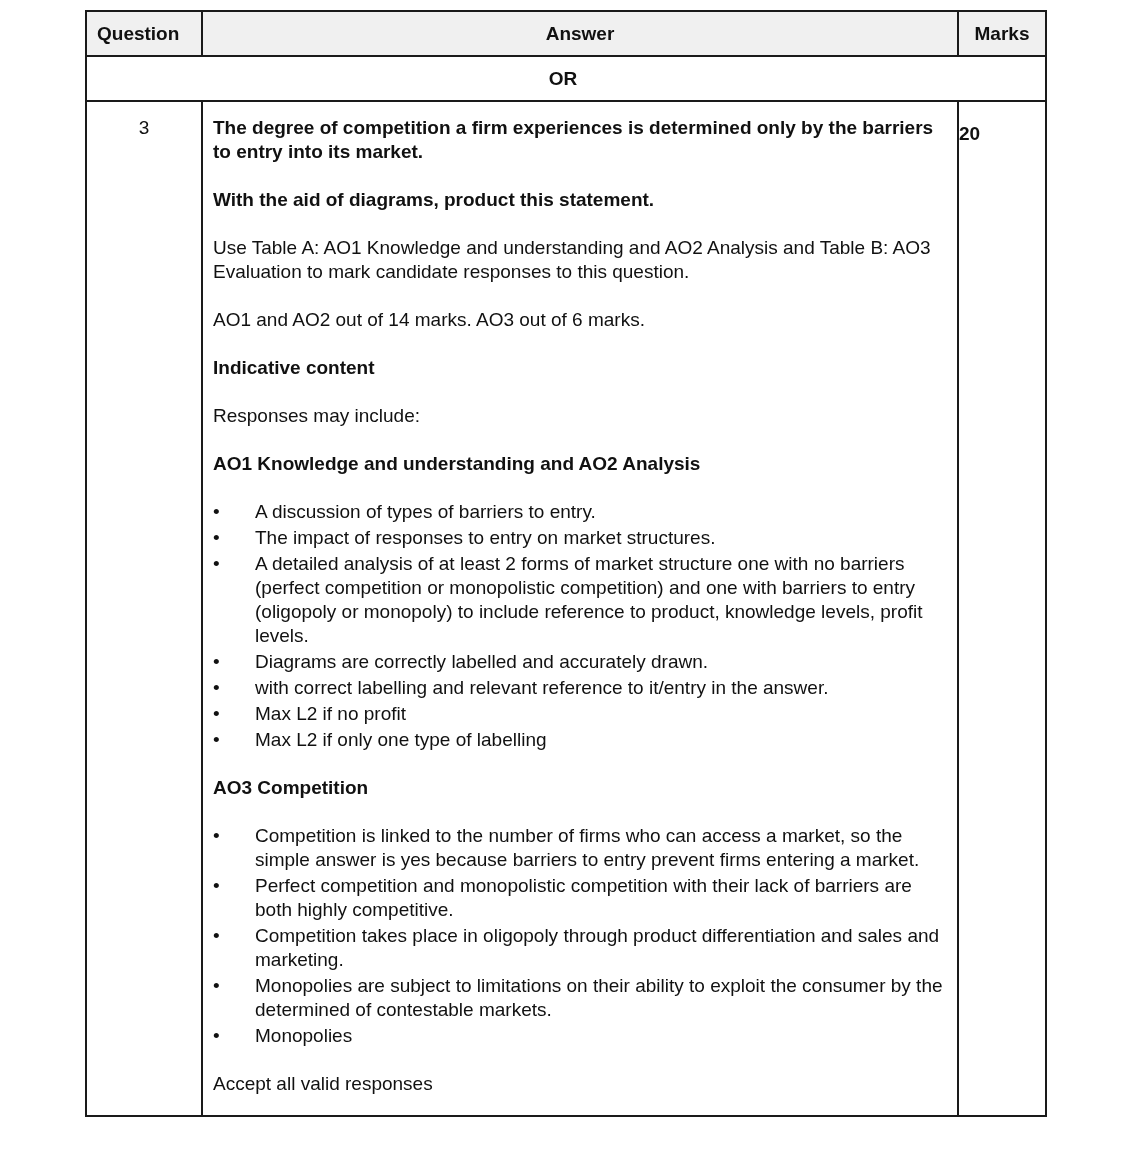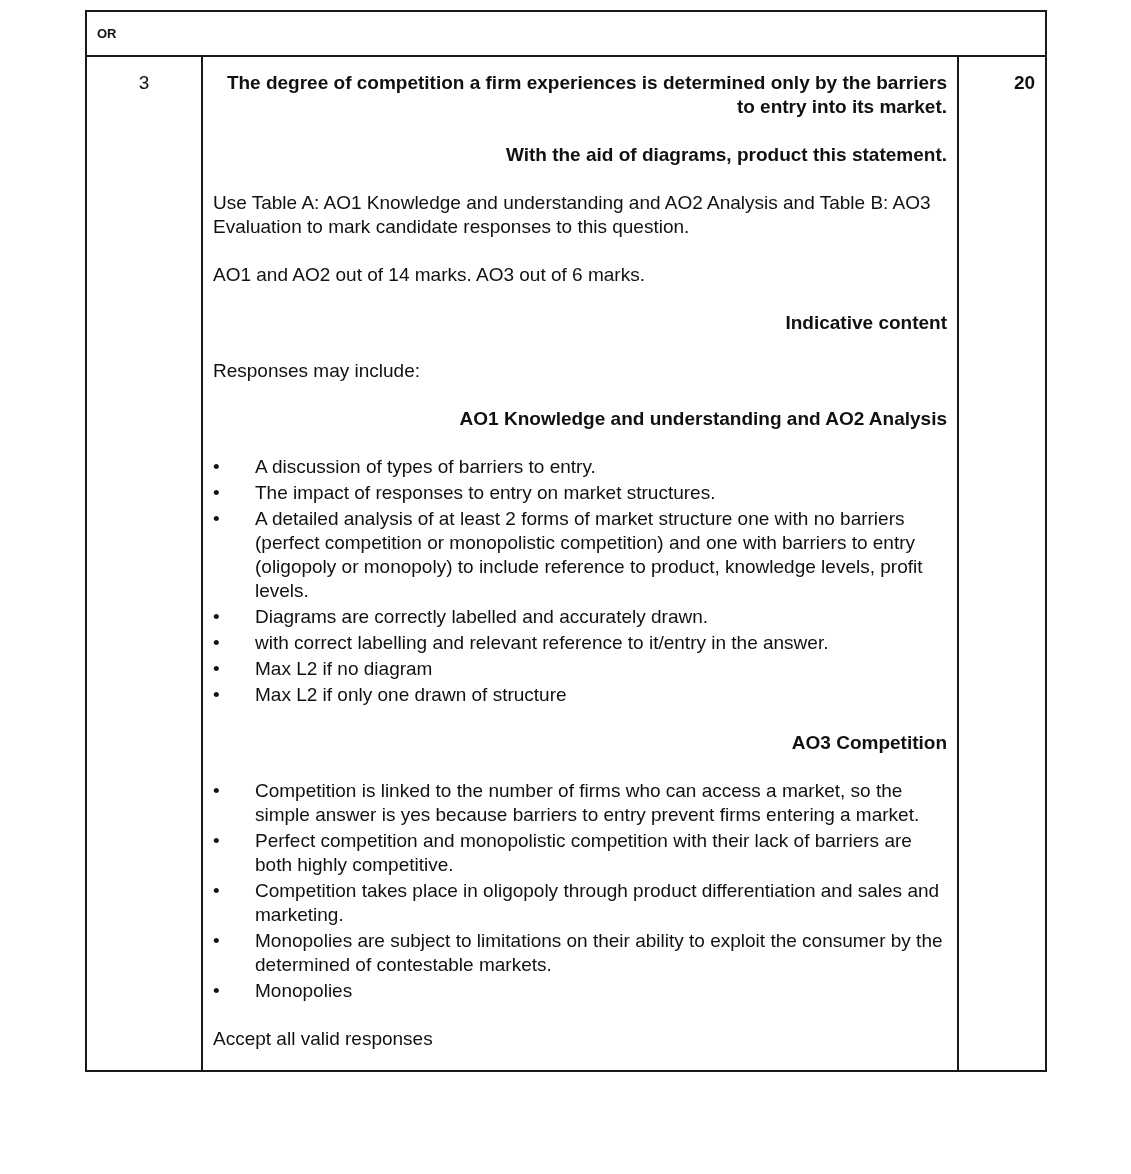--- a/index.html
+++ b/index.html
@@ -10,63 +10,68 @@
       table-layout: fixed;
     }
     table.ms td, table.ms th { border: 2px solid #1a1a1a; }
     col.c-q { width: 116px; }
     col.c-a { width: 756px; }
     col.c-m { width: 88px; }
     th { background: #f0f0f0; font-weight: bold; font-size: 19px; height: 43px; padding: 0; }
     th.q { text-align: left; padding-left: 10px; }
     th.a { text-align: center; }
     th.m { text-align: center; }
-    tr.or-row td { height: 43px; font-weight: bold; font-size: 13px; padding: 0 16px 0 10px; }
+    tr.or-row td { height: 43px; font-weight: bold; font-size: 19px; padding: 0 16px 0 10px; text-align: center; }
     tr.body td { vertical-align: top; font-size: 19px; line-height: 24px; }
     td.qnum { text-align: center; padding-top: 14px; }
-    td.marks { text-align: right; font-weight: bold; padding: 14px 10px 0 0; }
+    td.marks { font-weight: bold; padding: 20px 10px 0 0; }
     td.answer { padding: 14px 10px 8px 10px; }
-    .b { font-weight: bold; text-align: right; }
+    .b { font-weight: bold; }
     p { margin: 0 0 24px 0; }
     ul { list-style: none; margin: 0 0 24px 0; padding: 0; }
     ul li { position: relative; padding-left: 42px; margin: 0 0 2px 0; }
     ul li .bullet { position: absolute; left: 0; top: 0; }
     .last { margin-bottom: 11px; }
   </style>
 </head>
 <body>
 
 <table class="ms">
   <colgroup>
       <col class="c-q">
       <col class="c-a">
       <col class="c-m">
     </colgroup>
   <tbody>
+      <tr>
+    <th class="q">Question</th>
+    <th class="a">Answer</th>
+    <th class="m">Marks</th>
+  </tr>
   <tr class="or-row">
     <td colspan="3">OR</td>
   </tr>
   <tr class="body">
     <td class="qnum">3</td>
     <td class="answer">
       <p class="b">The degree of competition a firm experiences is determined only by the barriers to entry into its market.</p>
       <p class="b">With the aid of diagrams, product this statement.</p>
       <p>Use Table A: AO1 Knowledge and understanding and AO2 Analysis and Table B: AO3 Evaluation to mark candidate responses to this question.</p>
       <p>AO1 and AO2 out of 14 marks. AO3 out of 6 marks.</p>
       <p class="b">Indicative content</p>
       <p>Responses may include:</p>
       <p class="b">AO1 Knowledge and understanding and AO2 Analysis</p>
       <ul>
             <li><span class="bullet">•</span><span>A discussion of types of barriers to entry.</span></li>
             <li><span class="bullet">•</span><span>The impact of responses to entry on market structures.</span></li>
             <li><span class="bullet">•</span><span>A detailed analysis of at least 2 forms of market structure one with no barriers (perfect competition or monopolistic competition) and one with barriers to entry (oligopoly or monopoly) to include reference to product, knowledge levels, profit levels.</span></li>
             <li><span class="bullet">•</span><span>Diagrams are correctly labelled and accurately drawn.</span></li>
             <li><span class="bullet">•</span><span>with correct labelling and relevant reference to it/entry in the answer.</span></li>
-            <li><span class="bullet">•</span><span>Max L2 if no diagram</span></li>
-            <li><span class="bullet">•</span><span>Max L2 if only one drawn of structure</span></li>
+            <li><span class="bullet">•</span><span>Max L2 if no profit</span></li>
+            <li><span class="bullet">•</span><span>Max L2 if only one type of labelling</span></li>
           </ul>
       <p class="b">AO3 Competition</p>
       <ul>
             <li><span class="bullet">•</span><span>Competition is linked to the number of firms who can access a market, so the simple answer is yes because barriers to entry prevent firms entering a market.</span></li>
             <li><span class="bullet">•</span><span>Perfect competition and monopolistic competition with their lack of barriers are both highly competitive.</span></li>
             <li><span class="bullet">•</span><span>Competition takes place in oligopoly through product differentiation and sales and marketing.</span></li>
             <li><span class="bullet">•</span><span>Monopolies are subject to limitations on their ability to exploit the consumer by the determined of contestable markets.</span></li>
             <li><span class="bullet">•</span><span>Monopolies</span></li>
           </ul>
       <p class="last">Accept all valid responses</p>

